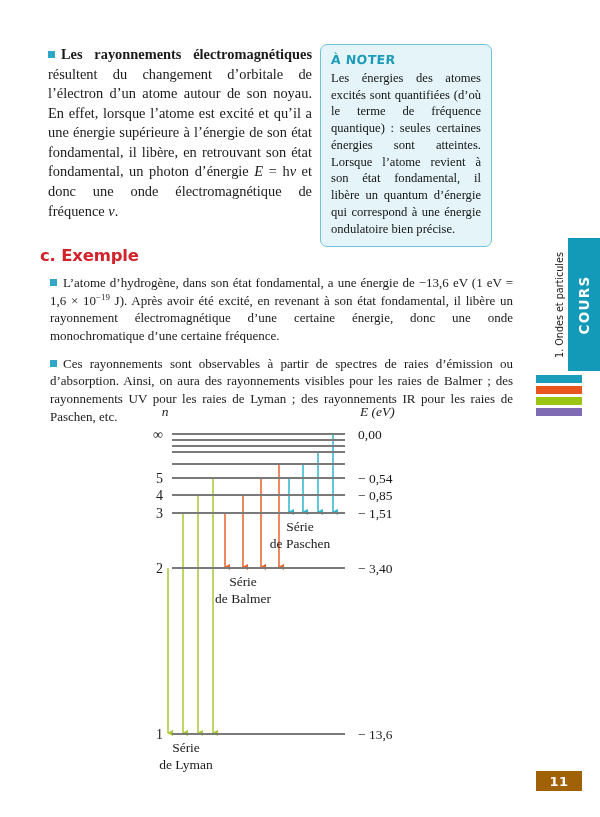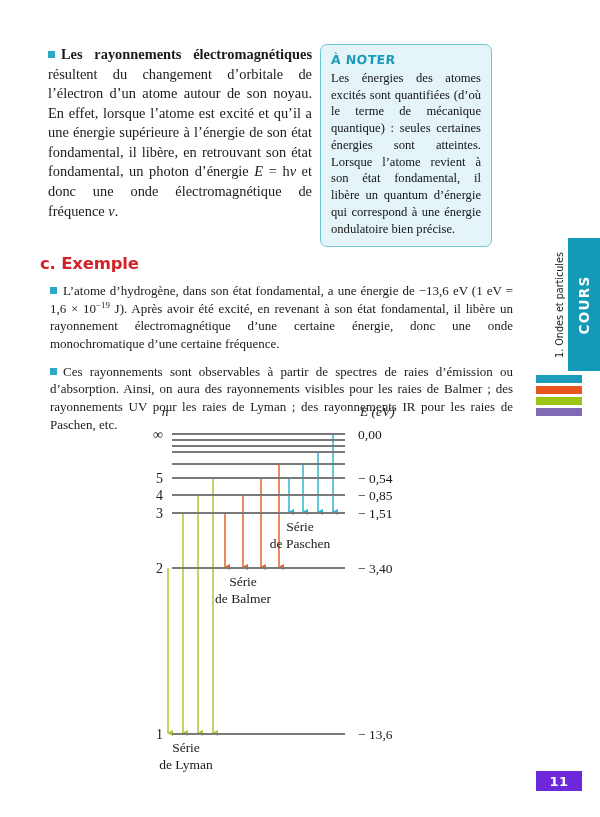--- a/index.html
+++ b/index.html
@@ -91,21 +91,21 @@
     color: #d2232a;
     font-size: 16.5px;
     font-weight: bold;
     margin: 6px 0 9px 0;
     letter-spacing: -0.2px;
   }
 
   .col-wide {
     position: absolute;
     left: 40px;
-    top: 248px;
+    top: 240px;
     width: 473px;
   }
 
   
   .side-tab {
     position: absolute;
     right: 0;
     top: 238px;
     width: 32px;
     height: 133px;
@@ -153,21 +153,21 @@
     width: 100%;
   }
 
   
   .pageno {
     position: absolute;
     right: 18px;
     bottom: 26px;
     width: 46px;
     height: 20px;
-    background: #6d28d9;
+    background: #a16207;
     color: #ffffff;
     font-family: "DejaVu Sans", sans-serif;
     font-weight: bold;
     font-size: 13px;
     display: flex;
     align-items: center;
     justify-content: center;
     letter-spacing: 0.5px;
   }
 
@@ -210,21 +210,21 @@
 <div class="page">
 
   <div class="col-left">
     <p class="para">
       <span class="bullet"></span><b class="bold">Les rayonnements électromagnétiques</b><span> résultent du changement d’orbitale de l’électron d’un atome autour de son noyau. En effet, lorsque l’atome est excité et qu’il a une énergie supérieure à l’énergie de son état fondamental, il libère, en retrouvant son état fondamental, un photon d’énergie </span><i class="nu">E</i><span> = h</span><i class="nu">ν</i><span> et donc une onde électromagnétique de fréquence </span><i class="nu">ν</i><span>.</span>
     </p>
   </div>
 
   <aside class="anoter">
     <div class="anoter-title">À NOTER</div>
-    <div class="anoter-body">Les énergies des atomes excités sont quantifiées (d’où le terme de mécanique quantique) : seules certaines énergies sont atteintes. Lorsque l’atome revient à son état fondamental, il libère un quantum d’énergie qui correspond à une énergie ondulatoire bien précise.</div>
+    <div class="anoter-body">Les énergies des atomes excités sont quantifiées (d’où le terme de fréquence quantique) : seules certaines énergies sont atteintes. Lorsque l’atome revient à son état fondamental, il libère un quantum d’énergie qui correspond à une énergie ondulatoire bien précise.</div>
   </aside>
 
   <div class="col-wide">
     <h2 class="heading-c">c. Exemple</h2>
 
     <p class="para-wide">
       <span class="bullet"></span><span>L’atome d’hydrogène, dans son état fondamental, a une énergie de −13,6 eV (1 eV = 1,6 × 10</span><sup>−19</sup><span> J). Après avoir été excité, en revenant à son état fondamental, il libère un rayonnement électromagnétique d’une certaine énergie, donc une onde monochromatique d’une certaine fréquence.</span>
     </p>
 
     <p class="para-wide">

